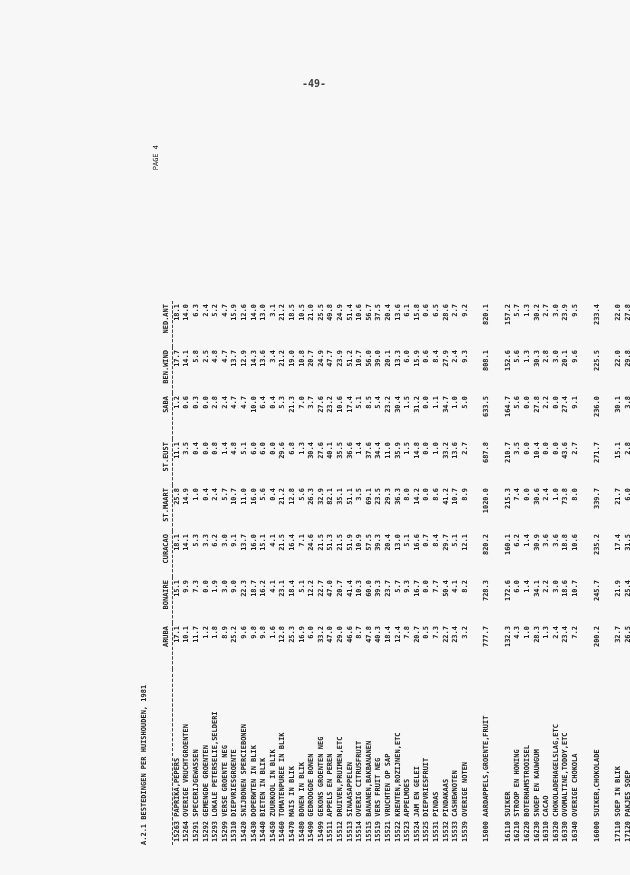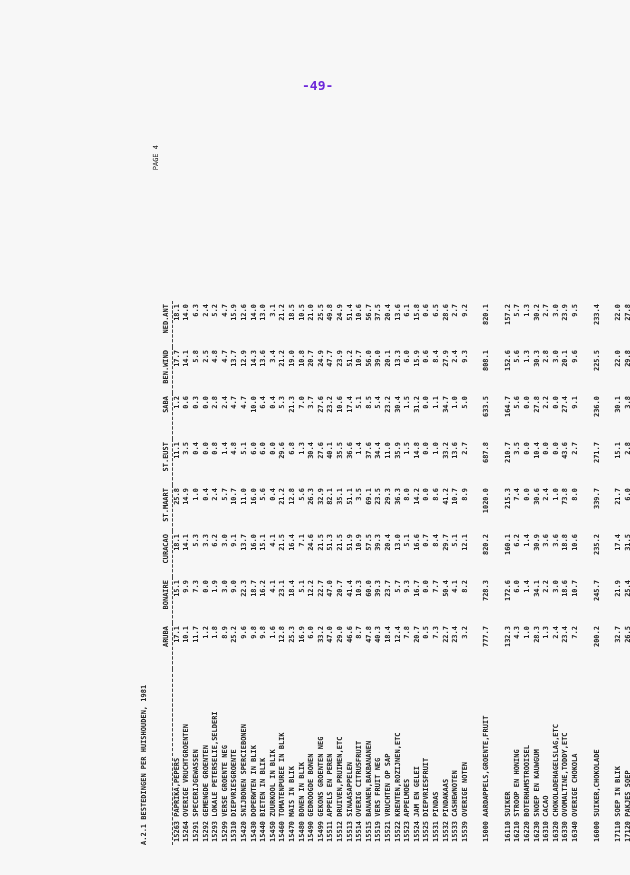--- a/index.html
+++ b/index.html
@@ -1,17 +1,17 @@
 <!DOCTYPE html>
 <html><head>
 <meta charset="utf-8">
 <style>
 body{margin:0;background:#fff;width:630px;height:875px;overflow:hidden;position:relative;font-family:"DejaVu Sans Mono",monospace;}
 .page{position:absolute;left:0;top:0;width:630px;height:875px;background:#f7f7f7;}
-.pageno{position:absolute;left:302px;top:78px;font-size:13px;font-weight:bold;color:#6d28d9;}
+.pageno{position:absolute;left:302px;top:78px;font-size:10px;font-weight:bold;color:#404040;}
 .rot{position:absolute;left:140px;top:845px;width:700px;height:400px;transform:rotate(-90deg);transform-origin:0 0;font-size:7px;color:#222;}
 .title{position:absolute;left:0;top:0;font-weight:bold;}
 .pagelbl{position:absolute;right:0;top:12px;}
 table{position:absolute;left:0;top:22px;border-collapse:collapse;}
 td,th{padding:0 3px;height:9.6px;line-height:9px;white-space:nowrap;font-weight:bold;}
 th{font-weight:bold;border-bottom:1px dashed #444;text-align:right;}
 td.n{text-align:right;width:40px;}
 td.l{width:170px;}
 tr.gap td{height:12px;}
 </style>

